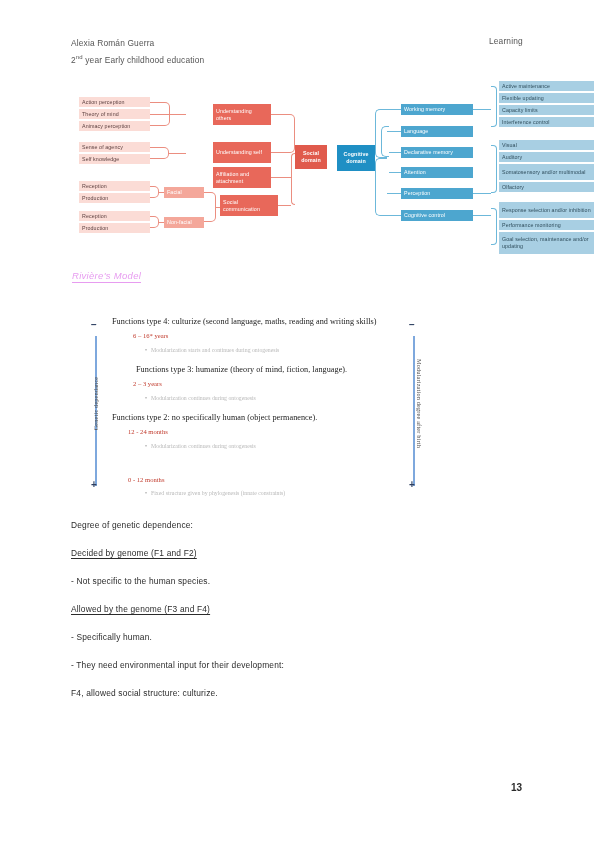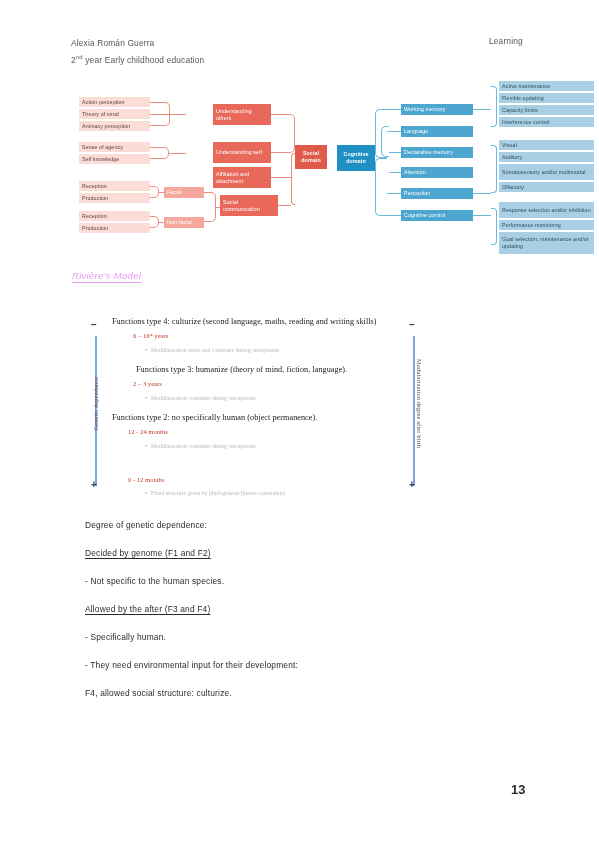--- a/index.html
+++ b/index.html
@@ -122,37 +122,37 @@
   .f-note {
     position:absolute;
     font-family:"Liberation Serif", serif;
     font-size:5.8px;
     color:#b9b9b9;
     white-space:nowrap;
   }
   .f-note .bul { color:#9d9d9d; margin-right:4px; }
 
   
-  .body-txt { position:absolute; left:71px; top:520px; width:460px;margin-left:14px; }
+  .body-txt { position:absolute; left:71px; top:520px; width:460px; }
   .p {
     font-size: 8.4px;
     line-height: 11px;
     color: #2b2b2b;
     letter-spacing: .18px;
     margin-bottom: 17px;
     white-space: nowrap;
   }
   .p.u { text-decoration: underline; text-underline-offset: 2px; }
 
   
   .pgnum {
     position:absolute;
     left:511px;
     top:782px;
-    font-size:13px;
+    font-size:10px;
     color:#2b2b2b;
     font-weight:bold;
   }
 </style>
 </head>
 <body>
 
 <div class="page">
 
   <div class="hdr-left">
@@ -271,21 +271,21 @@
     <div class="f-note" style="left:145px; top:138px;"><span class="bul">•</span><span>Modularization continues during ontogenesis</span></div>
 
     <div class="f-age" style="left:128px; top:171px;">0 - 12 months</div>
     <div class="f-note" style="left:145px; top:185px;"><span class="bul">•</span><span>Fixed structure given by phylogenesis (innate constraints)</span></div>
   </div>
 
   <div class="body-txt">
     <div class="p">Degree of genetic dependence:</div>
     <div class="p u">Decided by genome (F1 and F2)</div>
     <div class="p">- Not specific to the human species.</div>
-    <div class="p u">Allowed by the after (F3 and F4)</div>
+    <div class="p u">Allowed by the genome (F3 and F4)</div>
     <div class="p">- Specifically human.</div>
     <div class="p">- They need environmental input for their development:</div>
     <div class="p"> F4, allowed social structure: culturize.</div>
   </div>
 
   <div class="pgnum">13</div>
 
 </div>
 
 </body></html>

